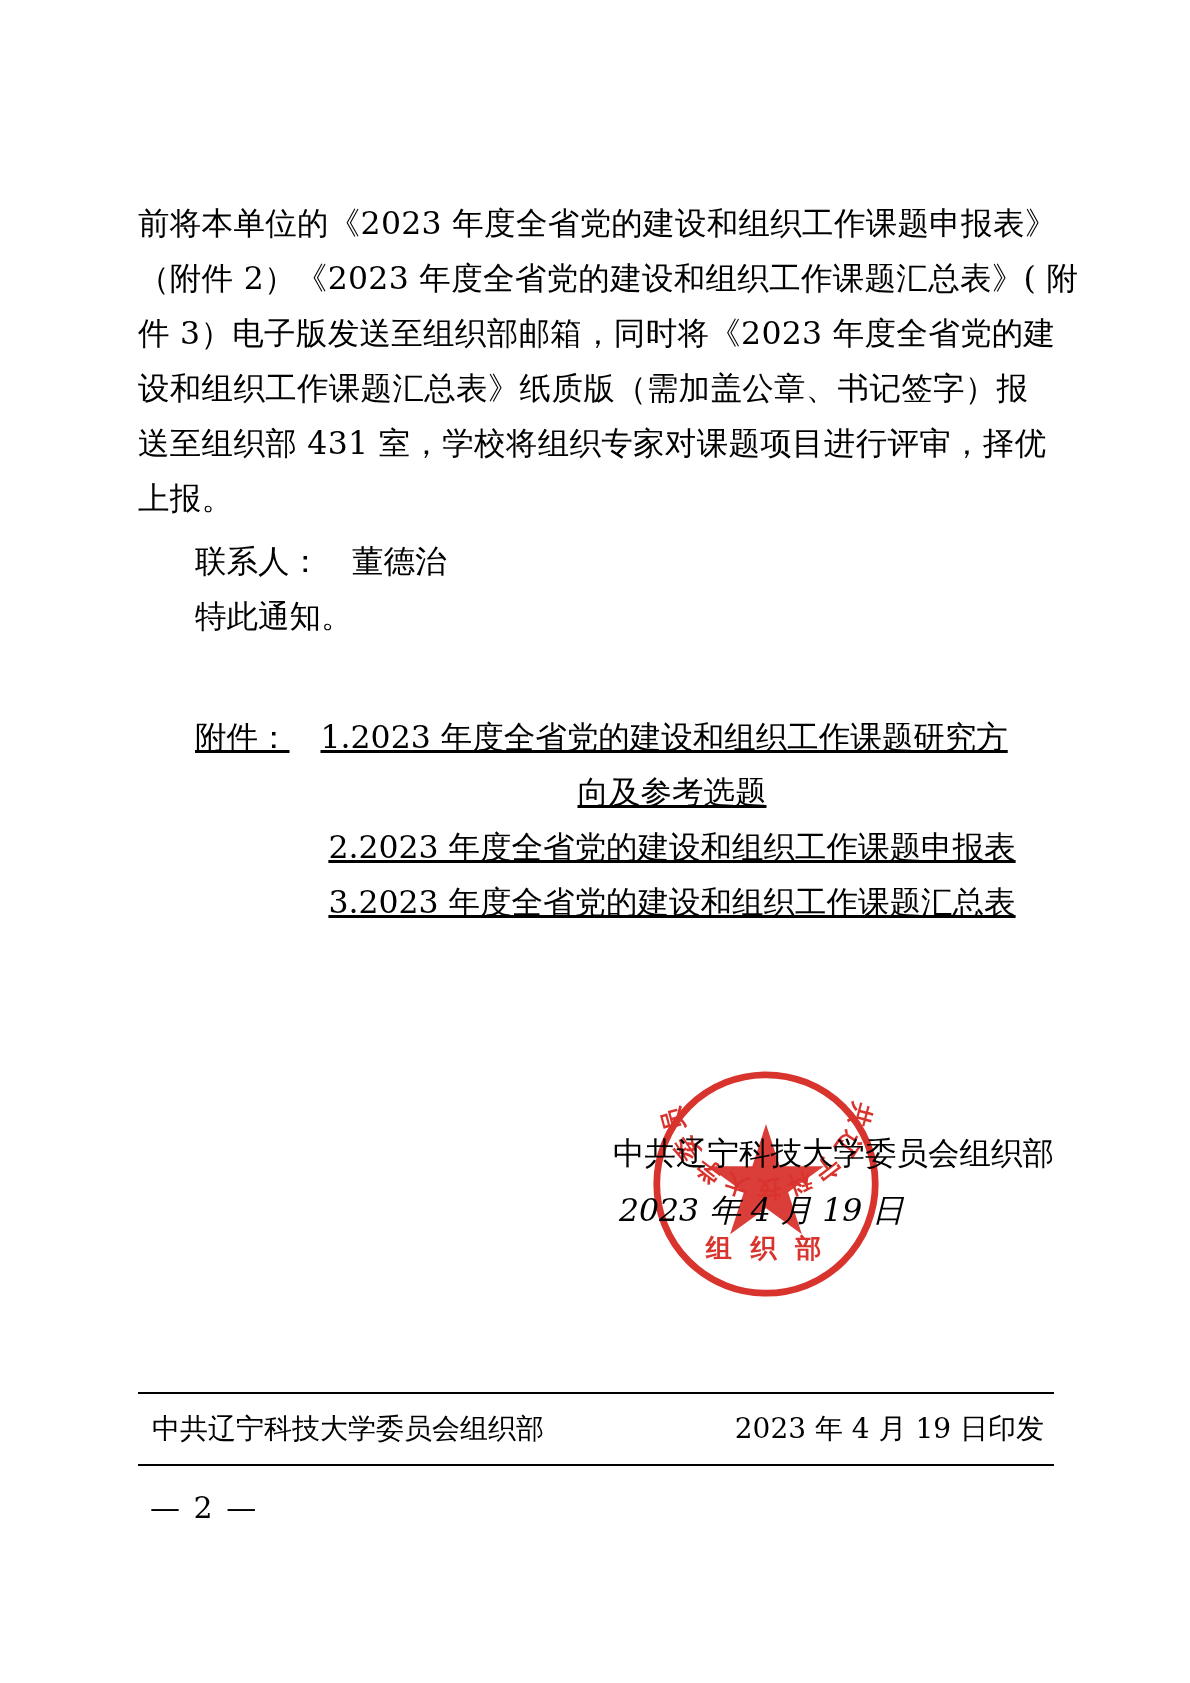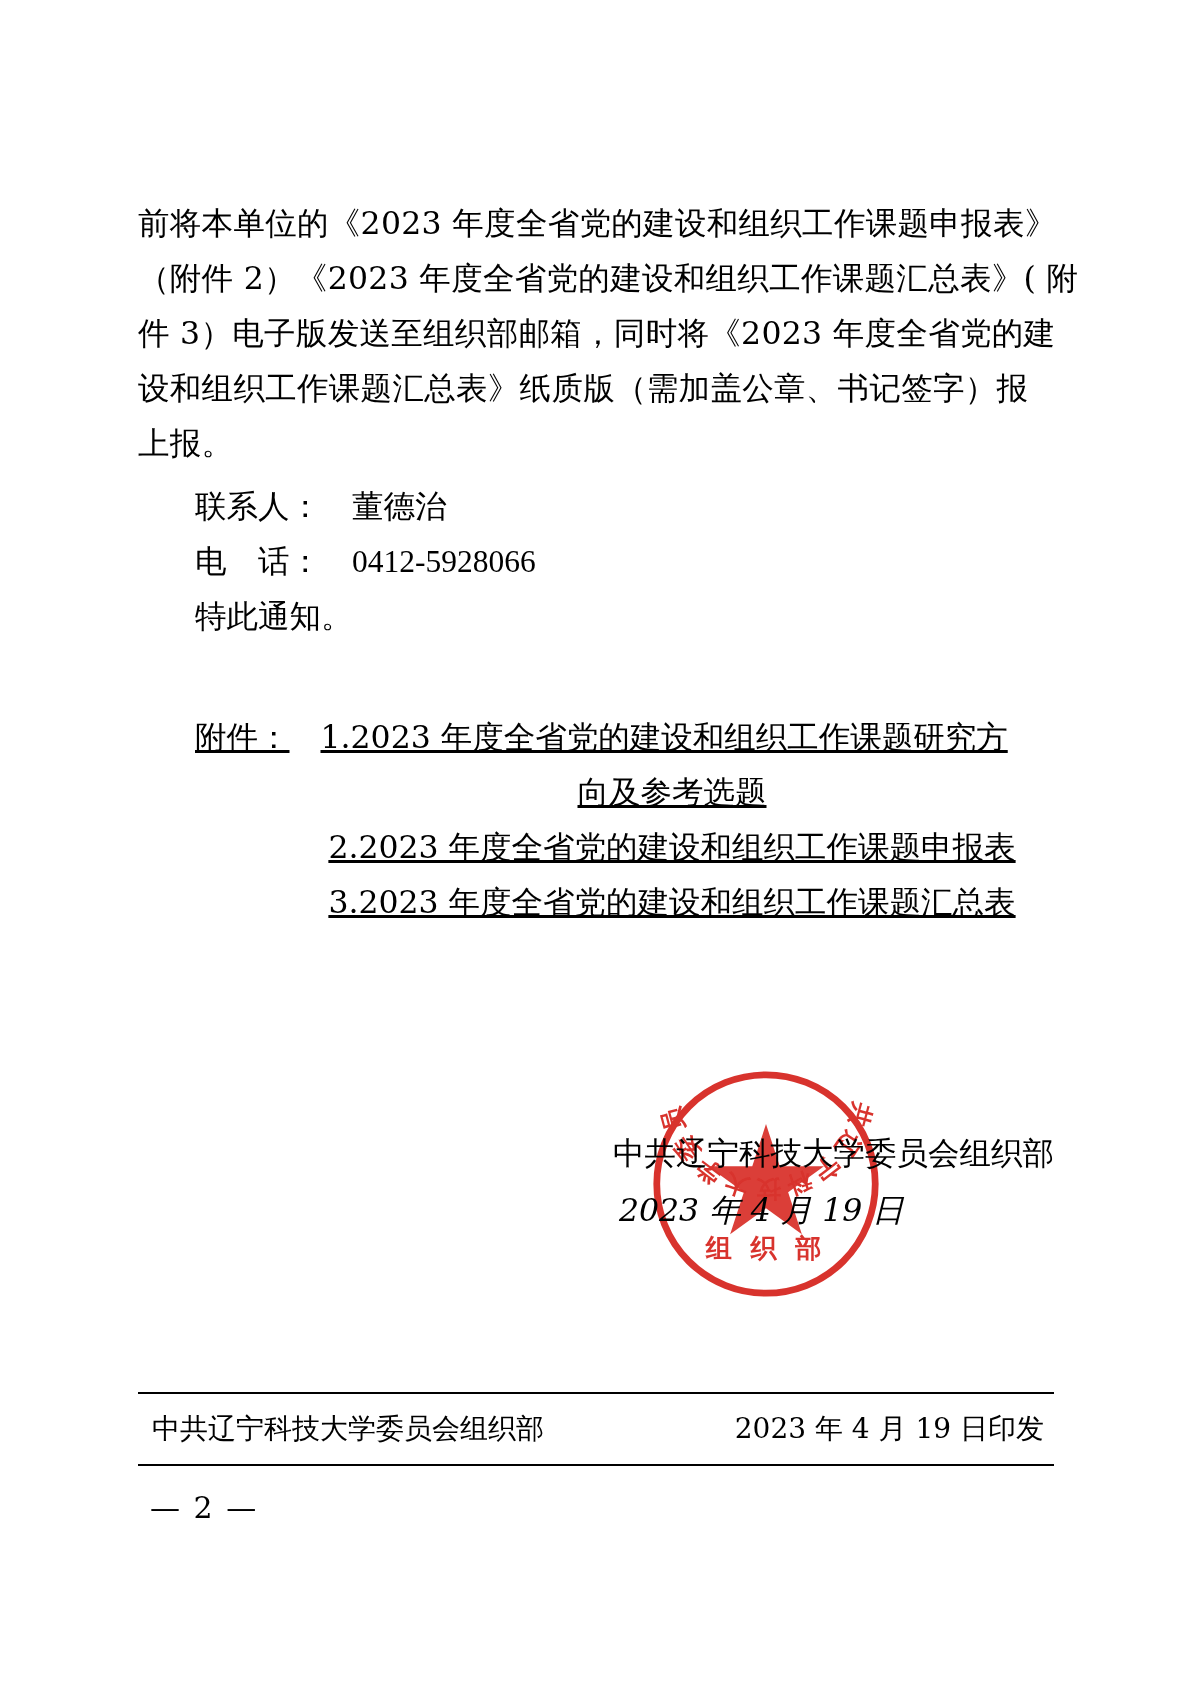--- a/index.html
+++ b/index.html
@@ -51,21 +51,20 @@
   }
 
   .contact-block {
     margin-top: 8px;
   }
   .contact-line {
     font-size: 31.5px;
     line-height: 55px;
     padding-left: 57px;
     white-space: nowrap;
-    font-family: Liberation Serif, serif;
   }
   .label-sp {
     display: inline-block;
     min-width: 0;
   }
   .gapwide {
     display: inline-block;
     width: 31px;
   }
 
@@ -160,30 +159,30 @@
       <span class="ln">
         <span>（附件 2）《2023 年度全省党的建设和组织工作课题汇总表》( 附</span>
       </span>
       <span class="ln">
         <span>件 3）电子版发送至组织部邮箱，同时将《2023 年度全省党的建</span>
       </span>
       <span class="ln">
         <span>设和组织工作课题汇总表》纸质版（需加盖公章、书记签字）报</span>
       </span>
       <span class="ln">
+        <span>送至组织部 431 室，学校将组织专家对课题项目进行评审，择优</span>
+      </span>
+      <span class="ln">
         <span>上报。</span>
       </span>
     </div>
 
     <div class="contact-block">
       <div class="contact-line">
         <span class="label-sp">联系人：</span><span class="gapwide"></span><span>董德治</span>
-      </div>
-      <div class="contact-line">
-        <span class="label-sp">电　话：</span><span class="gapwide"></span><span>0412-5928066</span>
       </div>
       <div class="contact-line">特此通知。</div>
     </div>
 
     <div class="attach-block">
       <div class="attach-line">
         <span>附件：</span><span class="gapwide"></span><span>1.2023 年度全省党的建设和组织工作课题研究方</span>
       </div>
       <div class="attach-line indent">向及参考选题</div>
       <div class="attach-line indent">2.2023 年度全省党的建设和组织工作课题申报表</div>

